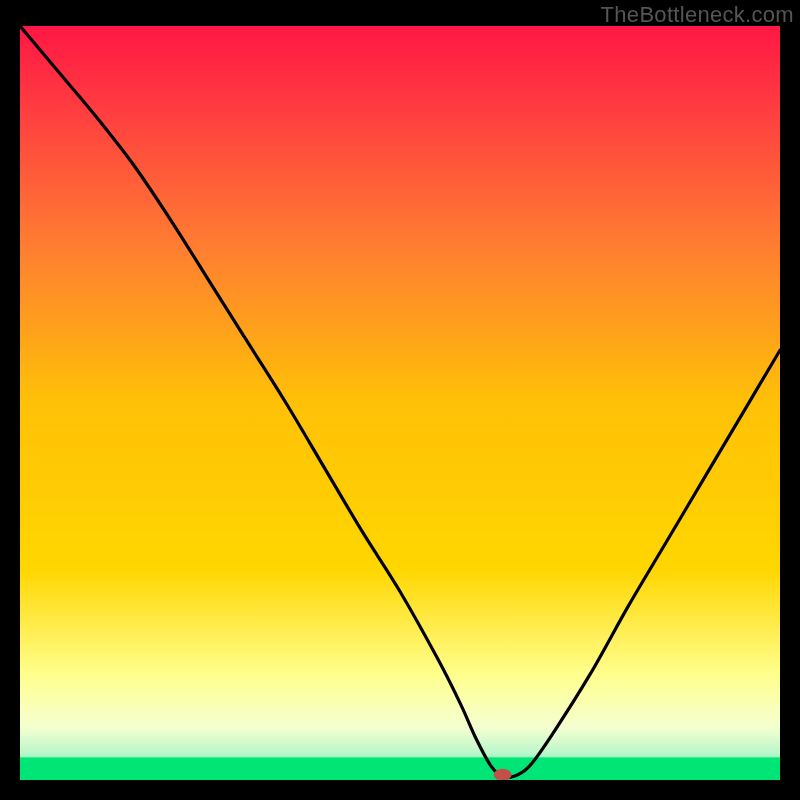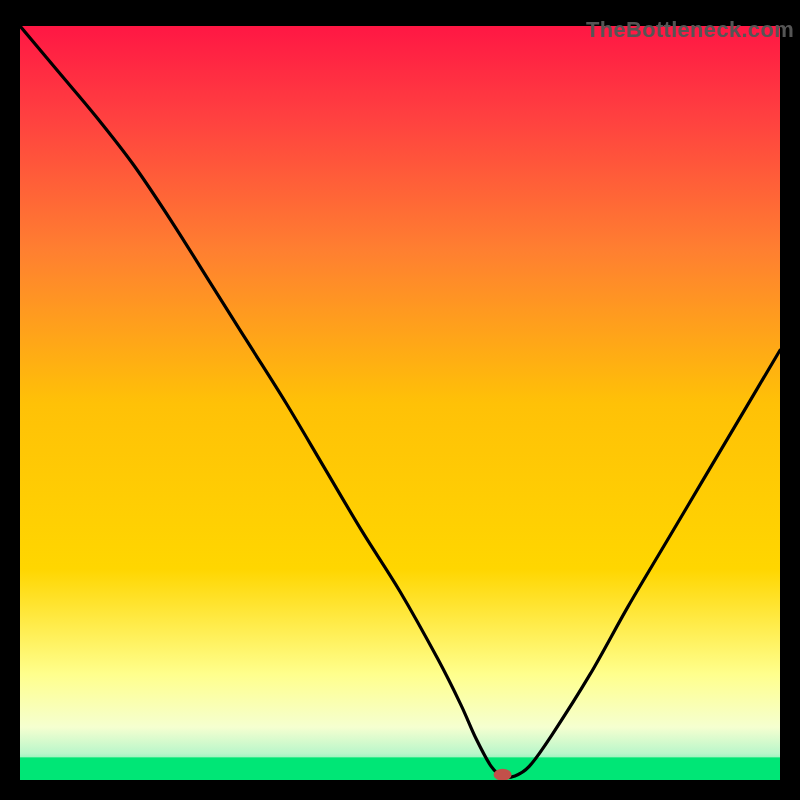--- a/index.html
+++ b/index.html
@@ -12,25 +12,25 @@
     font-family: Arial, Helvetica, sans-serif;
   }
   .frame {
     position: relative;
     width: 800px;
     height: 800px;
     background: #000;
   }
   .watermark {
     position: absolute;
-    top: 17px;
+    top: 2px;
     right: 6px;
     color: #555;
     font-size: 22px;
-    font-weight: 700;
+    font-weight: 400;
     letter-spacing: 0.3px;
     z-index: 10;
   }
   .plot-area {
     position: absolute;
     left: 20px;
     top: 26px;
     width: 760px;
     height: 754px;
     overflow: hidden;

